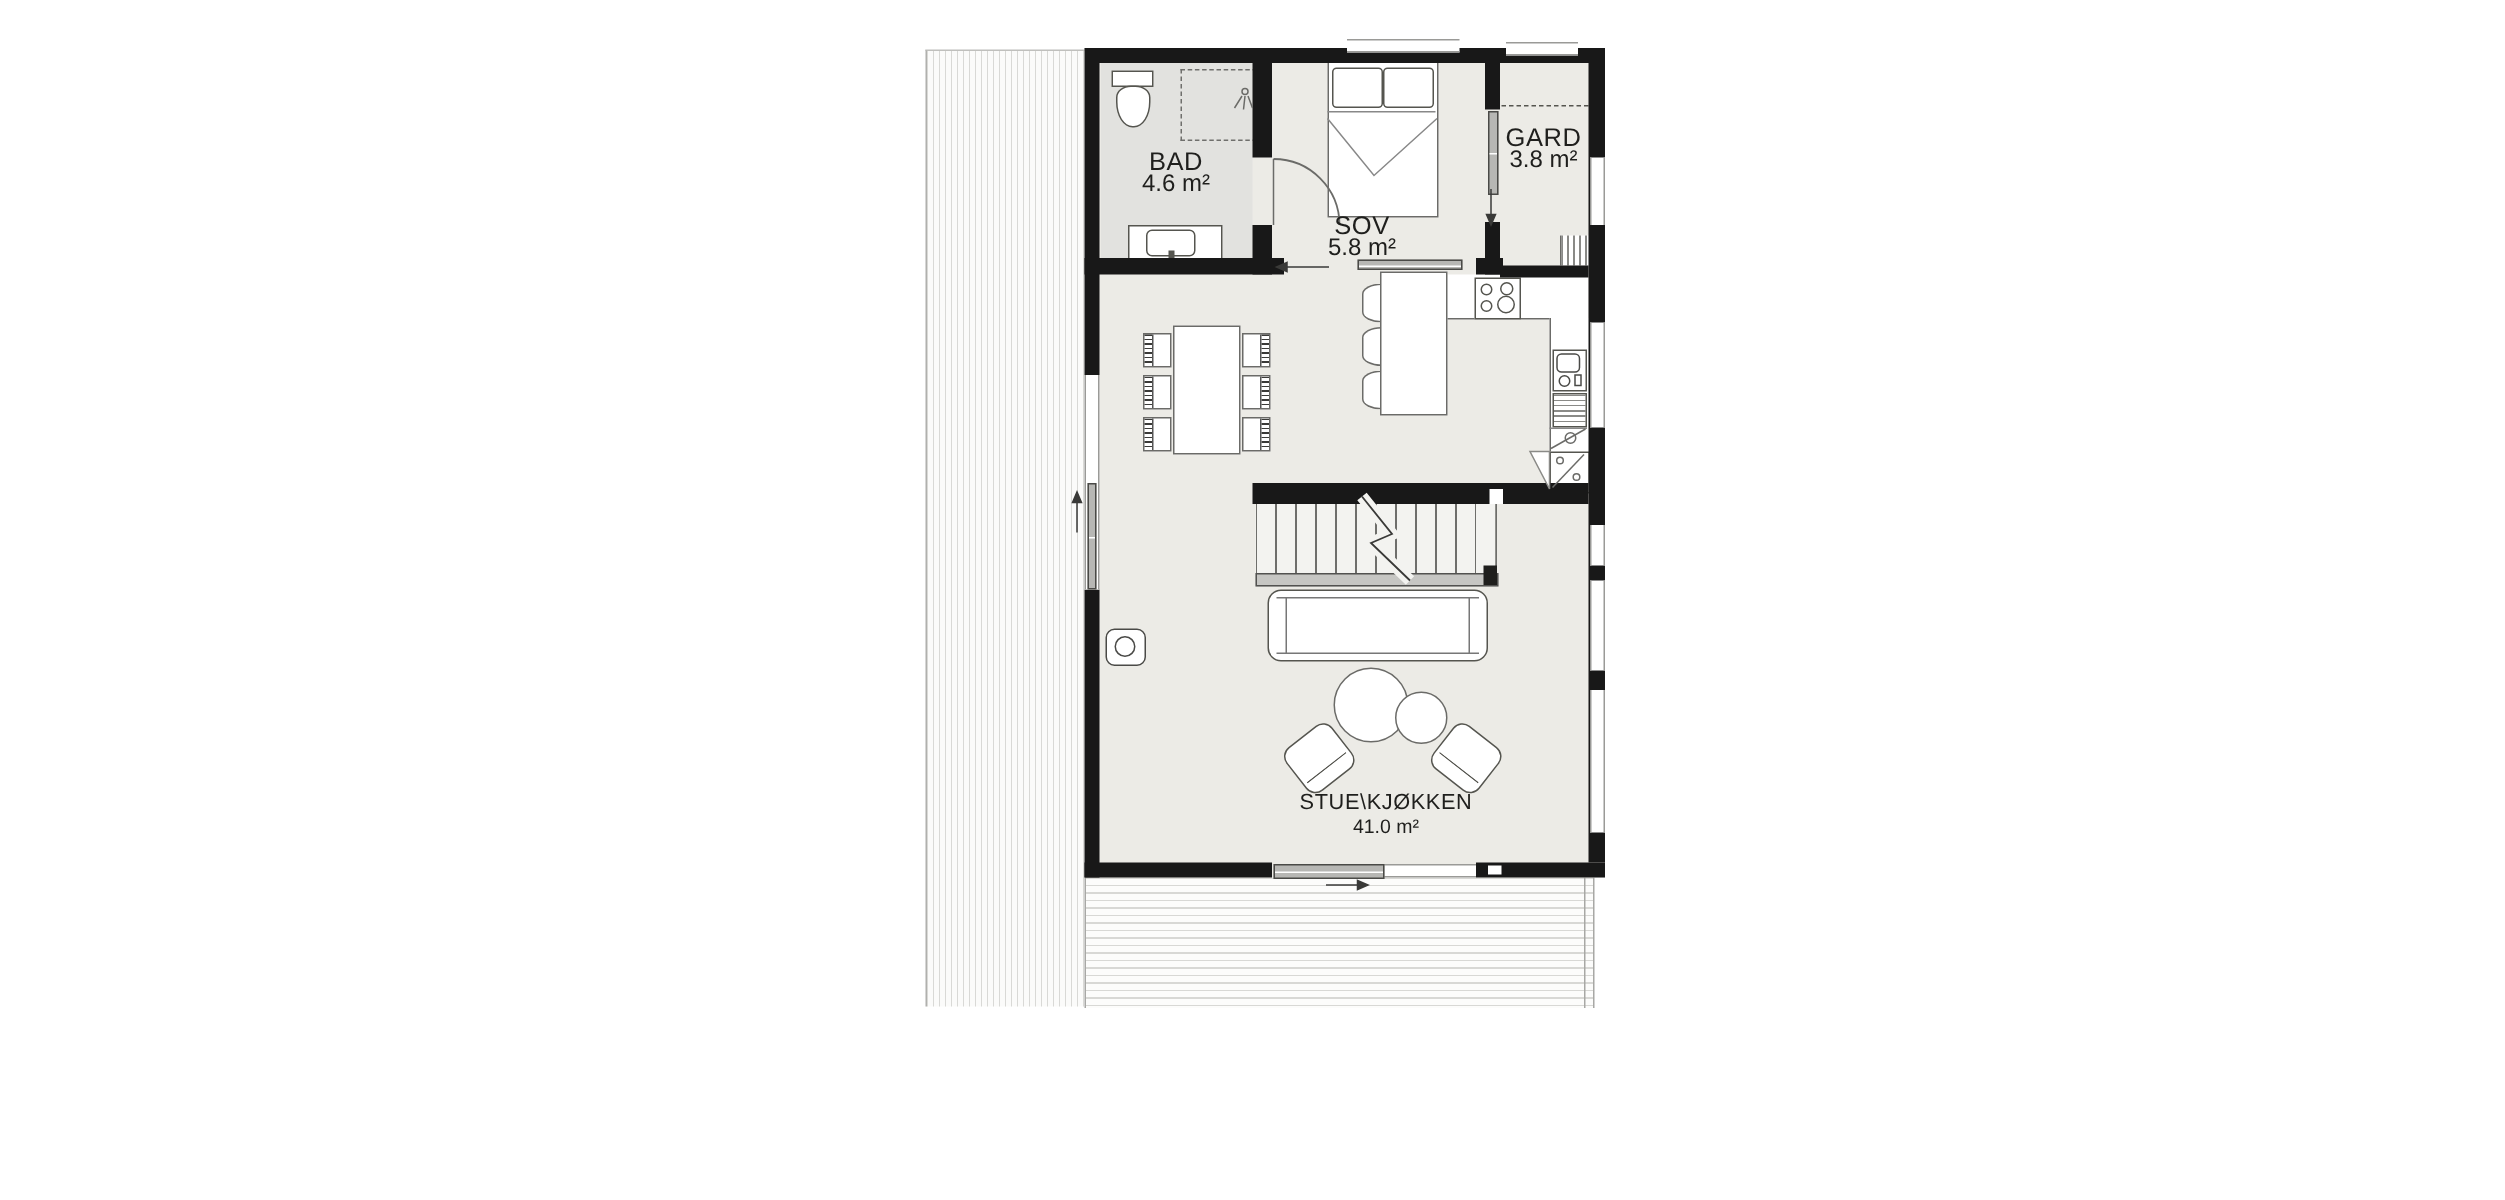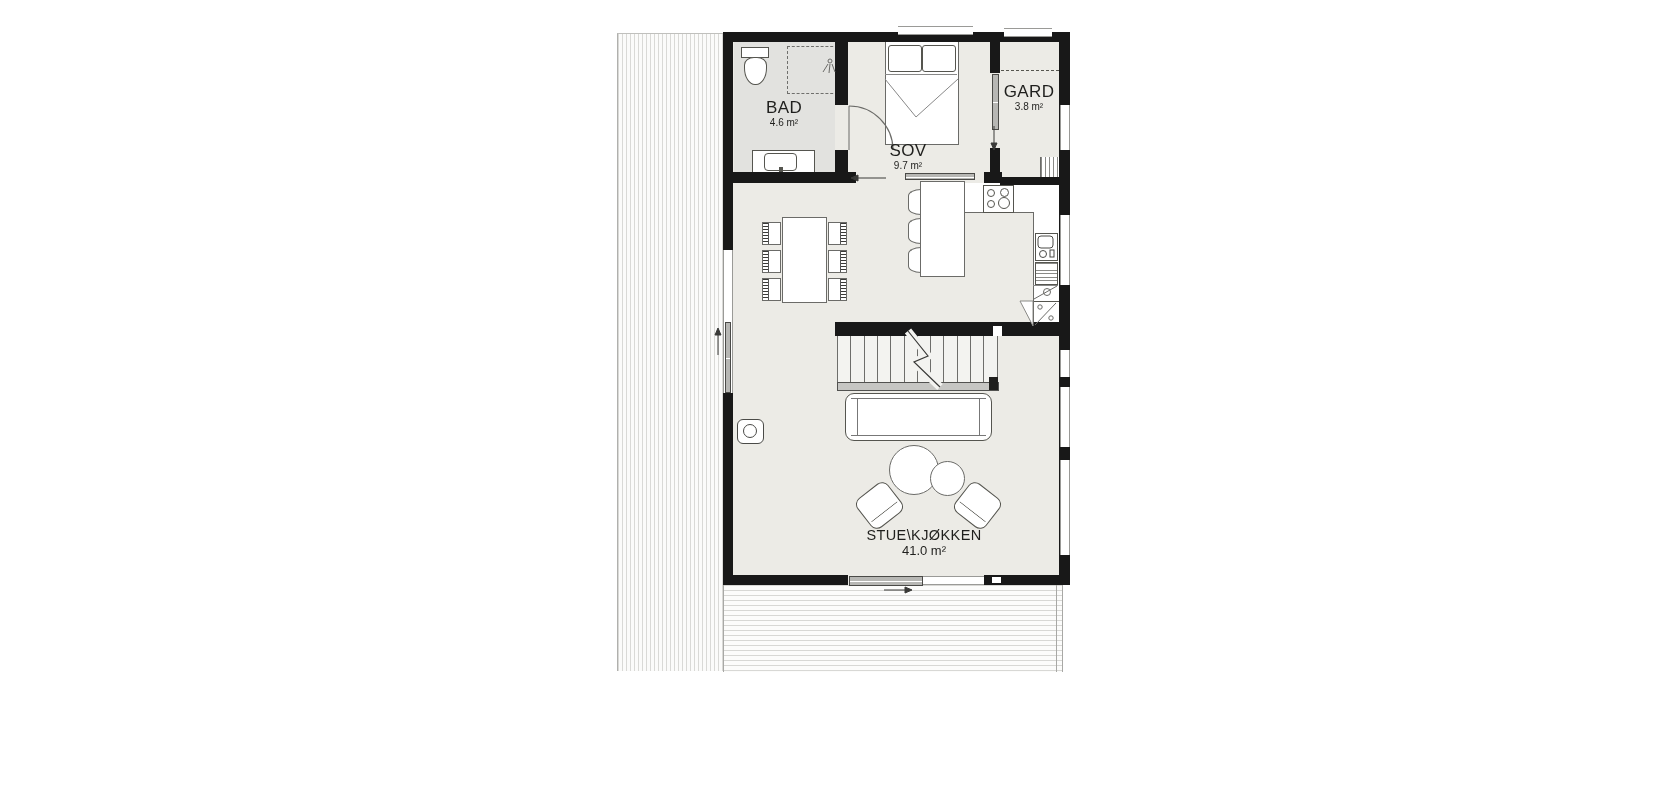--- a/index.html
+++ b/index.html
@@ -18,21 +18,21 @@
   .slide{background:#b7b7b4;border:1px solid #4a4a47;z-index:36;}
   .slide::after{content:"";position:absolute;left:0;right:0;top:50%;height:1px;background:#fff;}
   .stripes-h{background:#fff repeating-linear-gradient(180deg,#8a8a87 0 1px,transparent 1px 3.5px);}
   .stripes-vfine{background:#fff repeating-linear-gradient(90deg,#8a8a87 0 1px,transparent 1px 4px);}
   .chairback-l{position:absolute;left:0;top:0;bottom:0;width:5px;background:repeating-linear-gradient(180deg,#3a3a38 0 1px,transparent 1px 3px);border-right:1px solid #555;}
   .chairback-r{position:absolute;right:0;top:0;bottom:0;width:5px;background:repeating-linear-gradient(180deg,#3a3a38 0 1px,transparent 1px 3px);border-left:1px solid #555;}
   .stool{background:#fff;border:1px solid #6b6b68;border-right:none;border-radius:24px 0 0 24px / 13px 0 0 13px;z-index:9;}
   .circle{border-radius:50%;}
   .label{z-index:50;text-align:center;color:#1f1f1d;line-height:15px;}
   .label .nm{font-size:17px;letter-spacing:.4px;}
-  .label .ar{font-size:10px;}
+  .label .ar{font-size:16px;}
   .label-big .nm{font-size:14.5px;letter-spacing:.4px;}
   .label-big .ar{font-size:13px;}
   svg.overlay{position:absolute;left:0;top:0;z-index:40;pointer-events:none;}
   .stairs{background:#f3f3f0 repeating-linear-gradient(90deg,#6e6e6b 0 1px,transparent 1px 13.3px);border-right:1px solid #6e6e6b;z-index:10;}
   .rail{background:#c6c6c3;border:1px solid #525250;z-index:11;}
   .sofa-in{position:absolute;left:5px;right:5px;top:4px;bottom:4px;border-top:1px solid #777;border-bottom:1px solid #777;}
   .arm-l,.arm-r{position:absolute;top:4px;bottom:4px;width:1px;background:#777;}
   .chairarc{position:absolute;left:2px;right:2px;bottom:2px;height:7px;border-top:1.5px solid #55554f;border-radius:0 0 6px 6px;}
 </style>
 </head>
@@ -204,21 +204,21 @@
         <path d="M905 587 L912 590 L905 593 Z"></path>
     </g>
   </svg>
 
   <div class="abs label" style="left:734px;top:100px;width:100px;">
     <div class="nm">BAD</div>
     <div class="ar">4.6 m²</div>
   </div>
   <div class="abs label" style="left:858px;top:143px;width:100px;">
     <div class="nm">SOV</div>
-    <div class="ar">9.7 m²</div>
+    <div class="ar">5.8 m²</div>
   </div>
   <div class="abs label" style="left:979px;top:84px;width:100px;">
     <div class="nm">GARD</div>
     <div class="ar">3.8 m²</div>
   </div>
   <div class="abs label label-big" style="left:799px;top:527px;width:250px;line-height:16px;">
     <div class="nm">STUE\KJØKKEN</div>
     <div class="ar">41.0 m²</div>
   </div>
 

